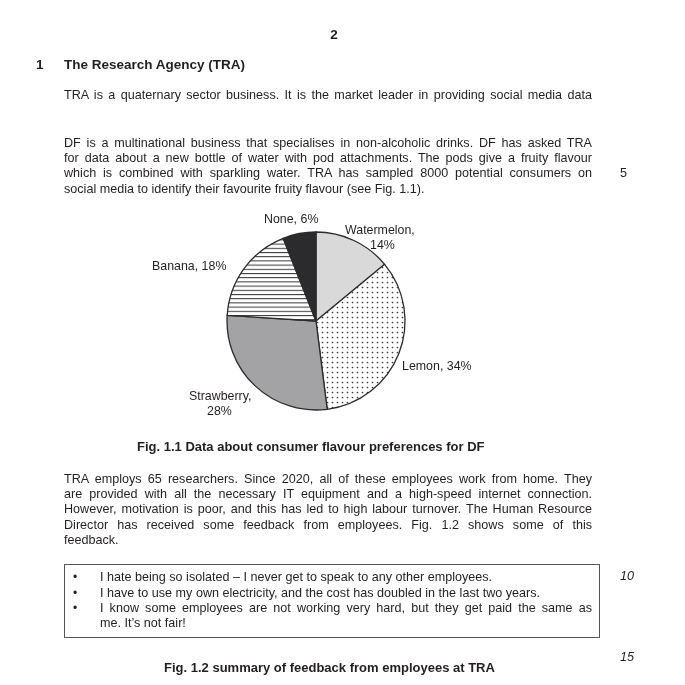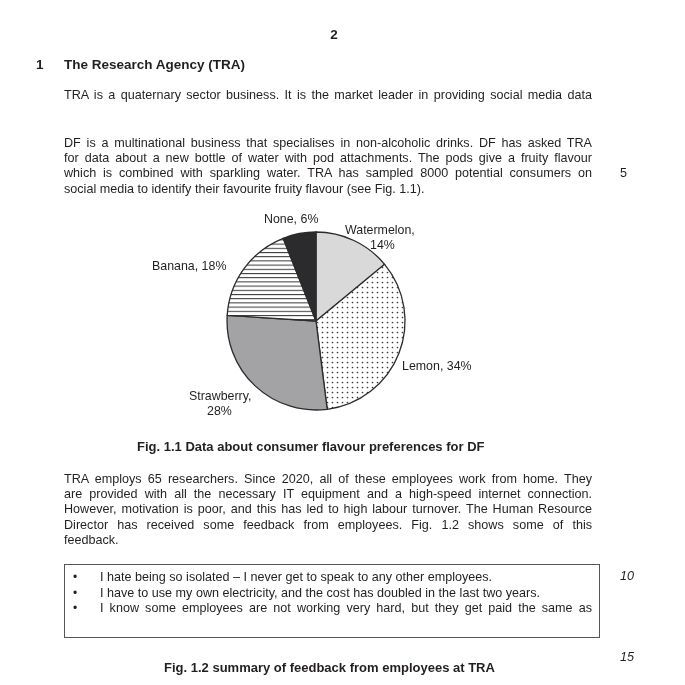--- a/index.html
+++ b/index.html
@@ -98,18 +98,19 @@
   <div class="fb-item" style="top:20.5px; left:0; width:100%;">
     <span class="fb-bullet">•</span>
     <div class="fb-text">
       <span class="line last">I have to use my own electricity, and the cost has doubled in the last two years.</span>
     </div>
   </div>
   <div class="fb-item" style="top:36px; left:0; width:100%;">
     <span class="fb-bullet">•</span>
     <div class="fb-text">
       <span class="line">I know some employees are not working very hard, but they get paid the same as</span>
+      <span class="line last">me. It’s not fair!</span>
     </div>
   </div>
 </div>
 <div class="abs line-num" style="top:610px;margin-top:40px;">15</div>
 
 <div class="abs fig-caption" style="left:146px; top:660px;padding-left:18px;">Fig. 1.2 summary of feedback from employees at TRA</div>
 
 </body></html>

